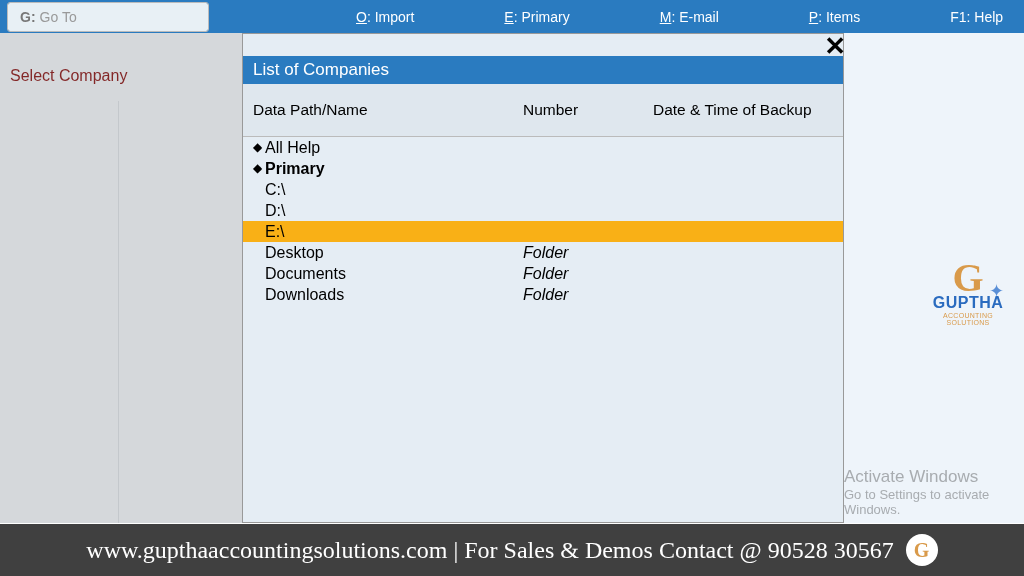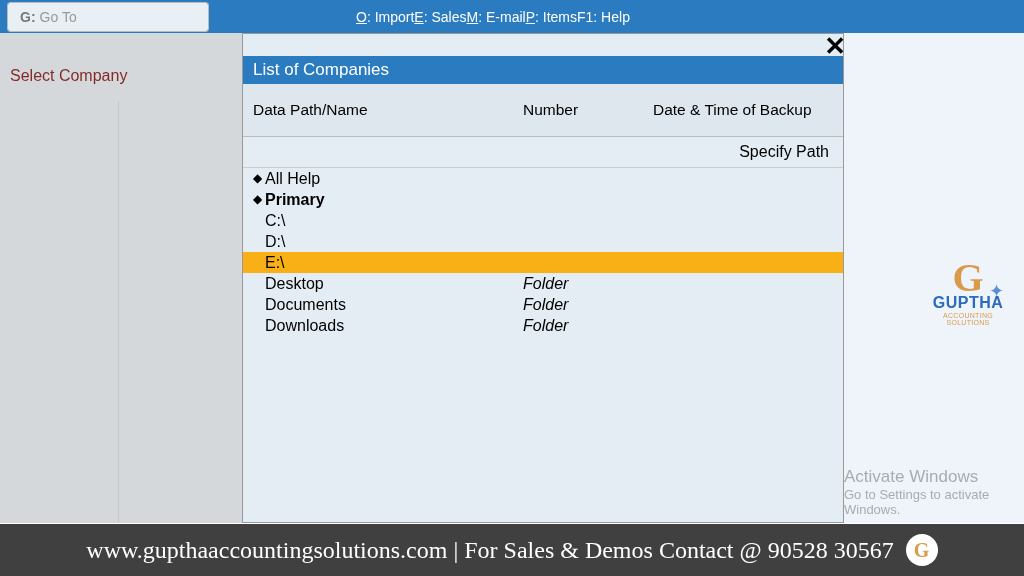--- a/index.html
+++ b/index.html
@@ -1,21 +1,21 @@
 <!DOCTYPE html>
 <html><head>
 <meta charset="utf-8">
 <style>
 * { margin: 0; padding: 0; box-sizing: border-box; }
 body { font-family: Arial, sans-serif; width: 1024px; height: 576px; overflow: hidden; position: relative; }
 
 .top-bar { height: 33px; background: #2a7bc0; display: flex; align-items: center; color: #fff; font-size: 14px; }
 .goto-btn { background: #e8f0f5; color: #999; height: 28px; margin: 2px 8px; padding: 0 12px; display: flex; align-items: center; border-radius: 2px; width: 200px; outline: 1px solid #bbb; }
 .goto-btn .gkey { font-weight: bold; color: #777; margin-right: 4px; }
-.menu-group { flex: 1; display: flex; justify-content: flex-start; padding-left: 140px; }
+.menu-group { flex: 1; display: flex; justify-content: flex-start; gap: 90px; padding-left: 140px; }
 .menu-item { cursor: pointer; }
 .menu-item .u { text-decoration: underline; }
 
 .main-area { position: relative; height: 490px; background: #dce6ef; }
 .left-overlay { position: absolute; left: 0; top: 0; width: 242px; height: 100%; background: #d5d8da; opacity: 0.95; }
 .select-company { position: absolute; left: 10px; top: 34px; color: #7f1d1d; font-size: 16px; }
 .left-divider { position: absolute; left: 118px; top: 68px; width: 1px; height: 422px; background: #c3c7cb; }
 
 .popup { position: absolute; left: 242px; top: 0; width: 602px; height: 490px; background: #e5edf4; border: 1px solid #999; }
 .close-x { position: absolute; right: -3px; top: -1px; font-size: 26px; font-weight: bold; cursor: pointer; line-height: 1; }
@@ -50,42 +50,41 @@
 </head>
 <body>
 
 <div class="top-bar">
   <div class="goto-btn">
     <span class="gkey">G:</span>
     <span>Go To</span>
   </div>
   <div class="menu-group">
     <span class="menu-item"><span class="u">O</span><span>: Import</span></span>
-    <span class="menu-item"><span class="u">E</span><span>: Sales</span></span>
+    <span class="menu-item"><span class="u">E</span><span>: Primary</span></span>
     <span class="menu-item"><span class="u">M</span><span>: E-mail</span></span>
     <span class="menu-item"><span class="u">P</span><span>: Items</span></span>
     <span class="menu-item"><span>F1</span><span>: Help</span></span>
   </div>
 </div>
 
 <div class="main-area">
   <div class="left-overlay">
     <div class="select-company">Select Company</div>
     <div class="left-divider"></div>
   </div>
 
   <div class="popup">
     <span class="close-x">✕</span>
     <div class="popup-title">List of Companies</div>
     <div class="col-headers">
       <div class="col-path">Data Path/Name</div>
       <div class="col-num">Number</div>
       <div class="col-date">Date &amp; Time of Backup</div>
     </div>
-    <div class="specify-row">Specify Path</div>
     <div class="rows">
       <div class="row">
           <span class="bullet">◆</span>
           <span class="name">All Help</span>
         </div>
       <div class="row bold">
           <span class="bullet">◆</span>
           <span class="name">Primary</span>
         </div>
       <div class="row">

